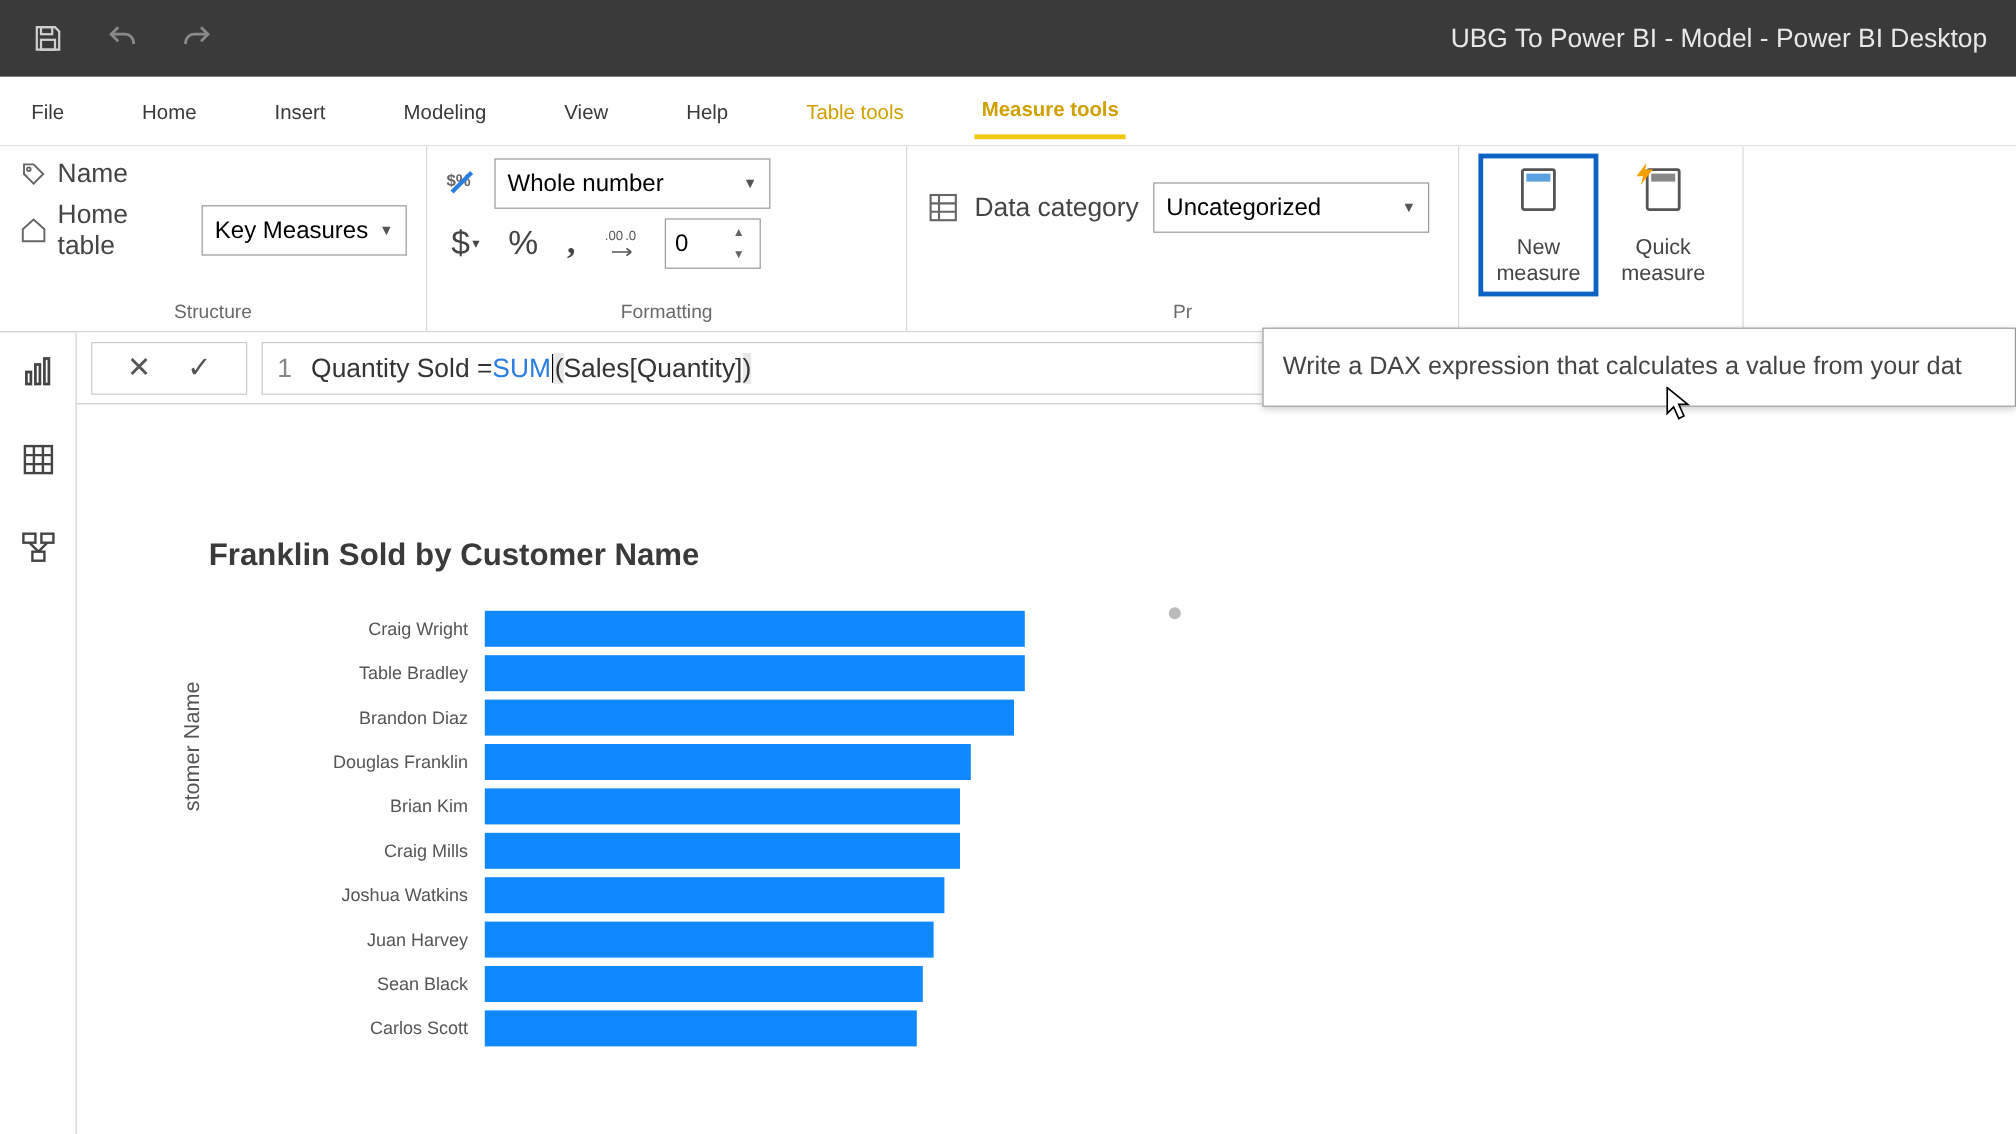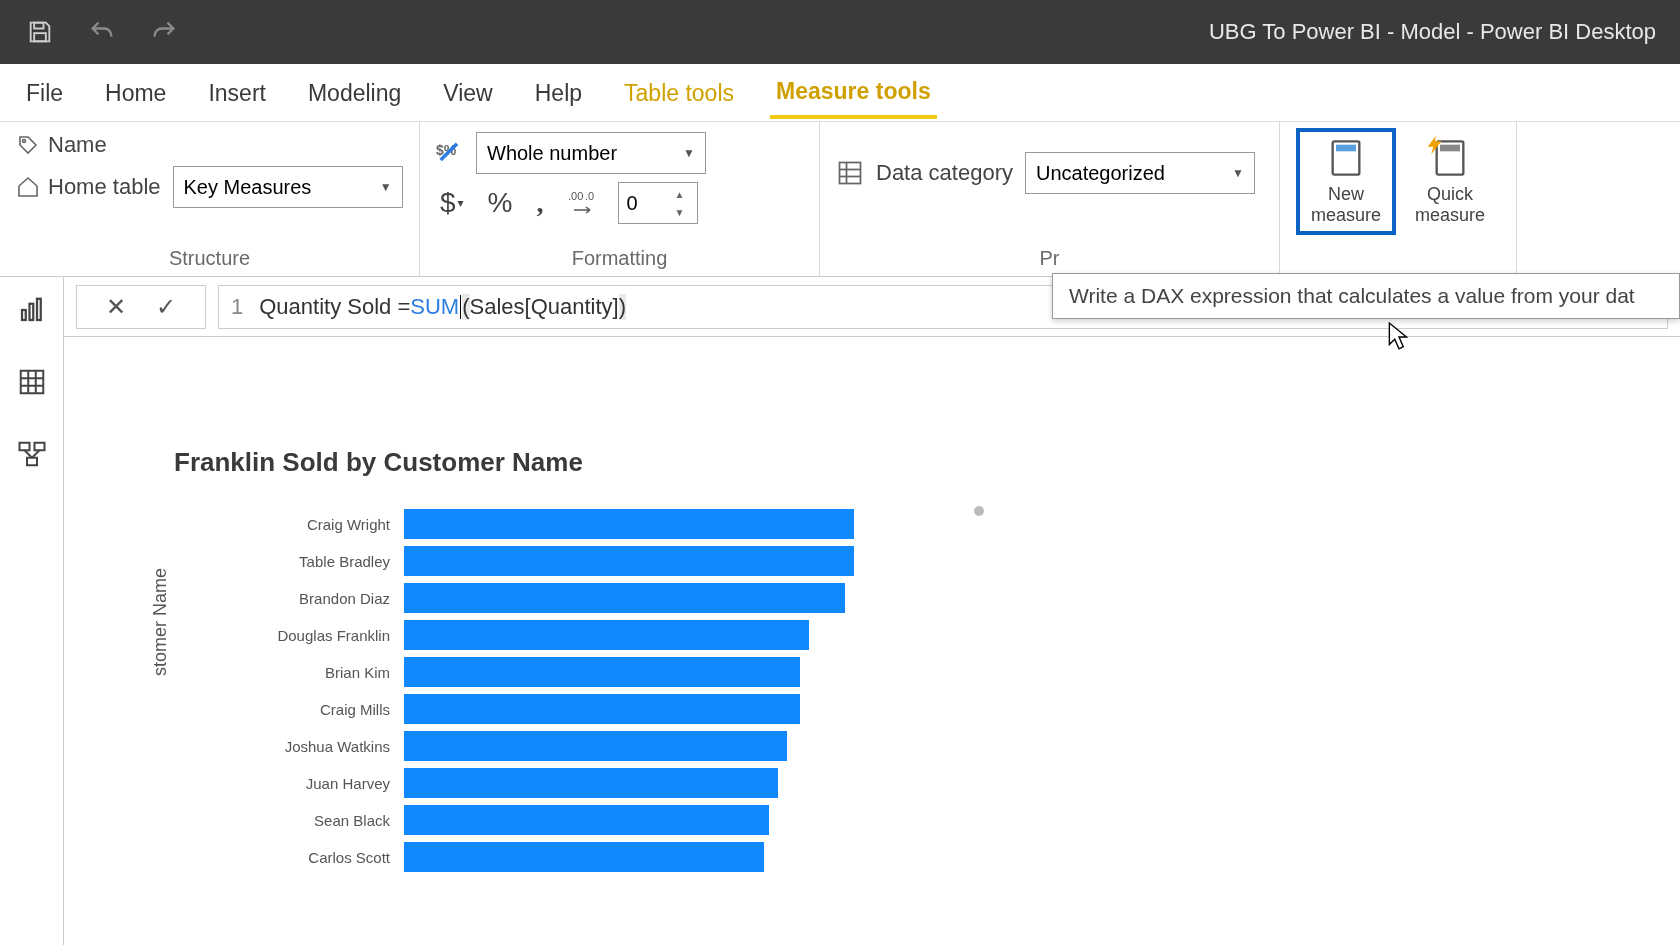--- a/index.html
+++ b/index.html
@@ -19,22 +19,22 @@
   .tb-icon { width: 32px; height: 32px; display:flex; align-items:center; justify-content:center; cursor:pointer; }
 
   
   .ribbon-tabs {
     height: 58px;
     background: #fff;
     display: flex;
     align-items: center;
     padding-left: 20px;
     border-bottom: 1px solid #ddd;
-    gap: 30px;
-    font-size: 23px;
+    gap: 53px;
+    font-size: 17px;
     color: #3a3a3a;
   }
   .ribbon-tabs .tab { padding: 12px 6px 10px 6px; cursor:pointer; }
   .ribbon-tabs .tab.contextual { color: #d0a000; }
   .ribbon-tabs .tab.active { color: #d0a000; border-bottom: 4px solid #f2c811; font-weight:600; }
 
   
   .ribbon {
     height: 155px;
     background: #fff;
@@ -42,21 +42,21 @@
     display: flex;
     position: relative;
   }
   .group {
     padding: 10px 16px 4px 16px;
     border-right: 1px solid #d9d9d9;
     display: flex;
     flex-direction: column;
     justify-content: space-between;
   }
-  .group-label { text-align:center; font-size:20px; color:#6a6a6a; padding-bottom:2px; }
+  .group-label { text-align:center; font-size:16px; color:#6a6a6a; padding-bottom:2px; }
 
   .row { display:flex; align-items:center; gap:12px; margin-bottom:8px; }
   .fld-label { font-size:22px; color:#444; display:flex; align-items:center; gap:8px; min-width:140px; }
   .fld-label svg { flex-shrink:0; }
   .text-input, .select {
     height: 42px;
     border: 1px solid #999;
     background: #fff;
     font-size: 20px;
     padding: 0 10px;
@@ -71,21 +71,21 @@
   .spinner input { border:none; width:50px; font-size:20px; padding-left:8px; outline:none; }
   .spin-ctrl { width:22px; display:flex; flex-direction:column; font-size:10px; color:#666; }
   .spin-ctrl span { height:18px; display:flex; align-items:center; justify-content:center; cursor:pointer; }
 
   .big-btn {
     width: 100px;
     display:flex;
     flex-direction:column;
     align-items:center;
     justify-content:center;
-    gap:6px;
+    gap:18px;
     cursor:pointer;
     padding: 6px 2px;
     font-size:18px;
     color:#444;
     text-align:center;
     line-height:1.15;
   }
   .big-btn.selected { border:4px solid #0c63c4; }
 
   
@@ -124,21 +124,21 @@
 
   
   .tooltip {
     position:absolute;
     top: -4px;
     left: 988px;
     right:0;
     background:#fff;
     border:1px solid #999;
     box-shadow: 0 2px 6px rgba(0,0,0,.2);
-    padding: 10px 16px;
+    padding: 20px 16px;
     font-size:21px;
     color:#444;
     white-space:nowrap;
     overflow:hidden;
     z-index:50;
   }
 
   
   .mouse-cursor {
     position:absolute;
@@ -210,21 +210,21 @@
   <div class="tab">Insert</div>
   <div class="tab">Modeling</div>
   <div class="tab">View</div>
   <div class="tab">Help</div>
   <div class="tab contextual">Table tools</div>
   <div class="tab contextual active">Measure tools</div>
 </div>
 
 <div class="ribbon">
 
-  <div class="group" style="width:420px">
+  <div class="group" style="width:356px">
     <div>
       <div class="row">
         <div class="fld-label">
           <svg width="24" height="24" viewBox="0 0 24 24" fill="none" stroke="#666" stroke-width="1.6">
               <path d="M20 12l-8 8-8-8V4h8z"></path>
               <circle cx="8" cy="8" r="1.5"></circle>
             </svg>
           <span>Name</span>
         </div>
       </div>

